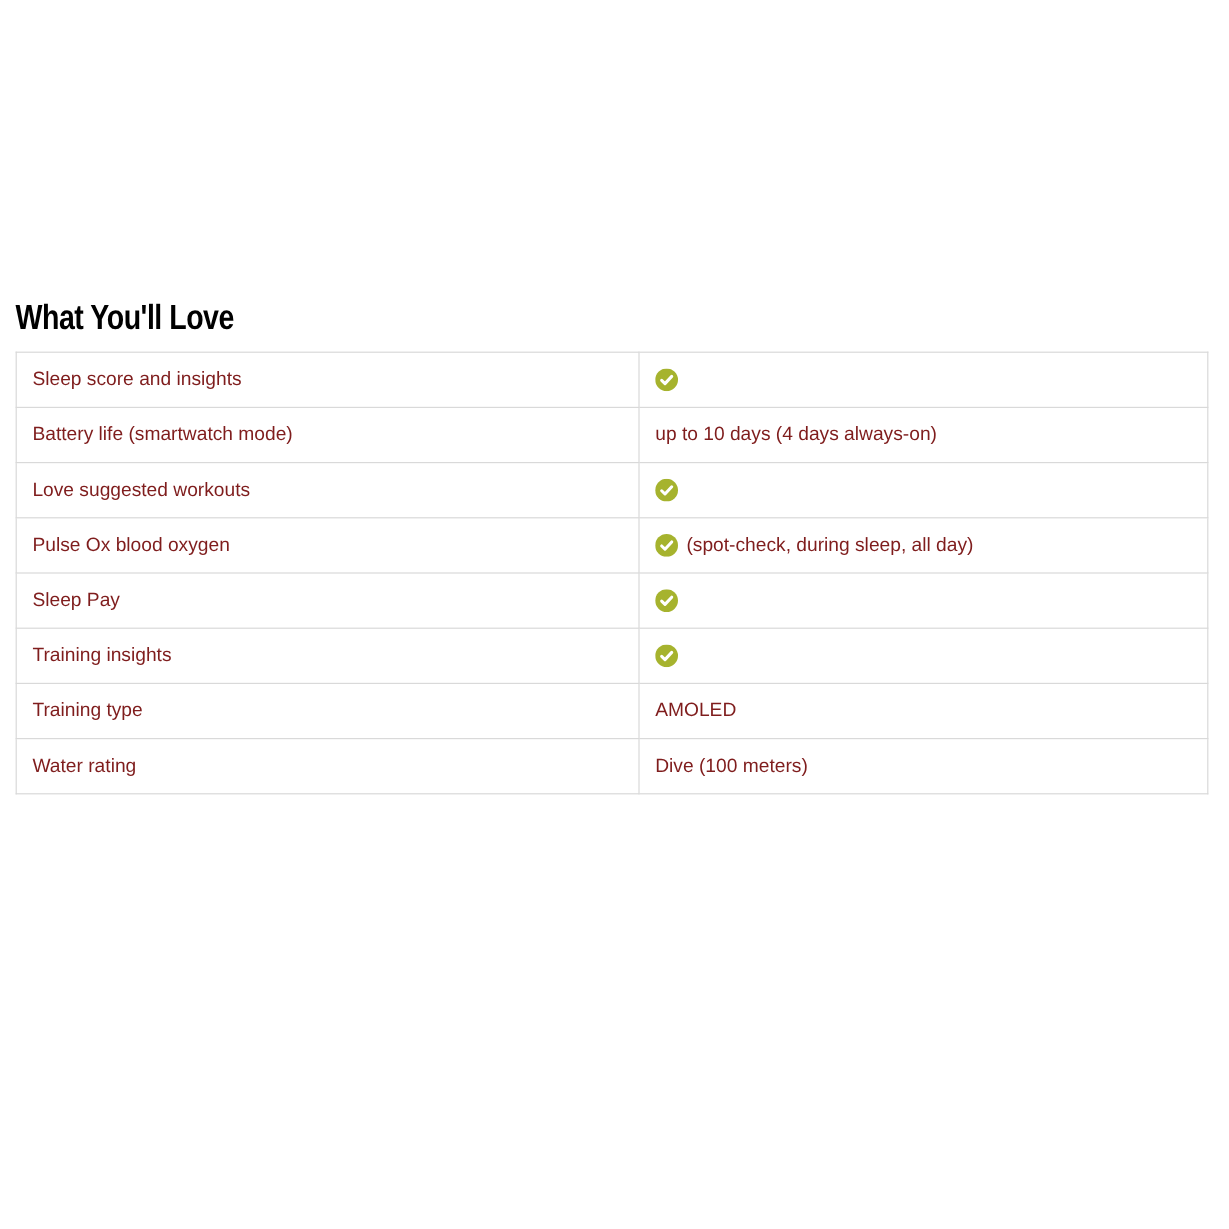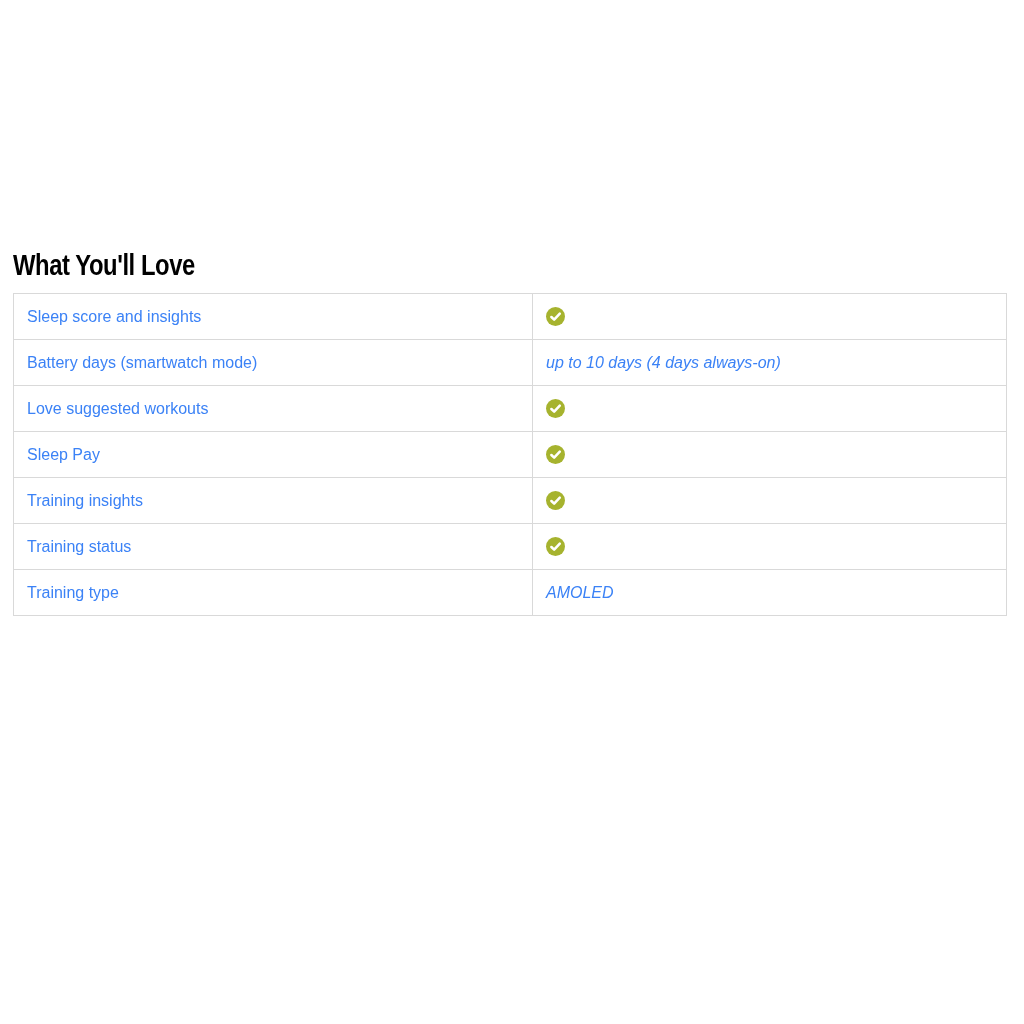--- a/index.html
+++ b/index.html
@@ -34,33 +34,32 @@
     left: 13px;
     top: 293px;
     width: 994px;
     border-collapse: collapse;
     table-layout: fixed;
   }
   table.features td {
     border: 1px solid #d9d9d9;
     height: 45px;
     font-size: 16px;
-    color: #3b82f6;
+    color: #7f1d1d;
     padding: 0 10px 0 13px;
     vertical-align: middle;
     background: #ffffff;
   }
   td.feature-cell {
     width: 495px;
   }
   .value-wrap {
     display: flex;
     align-items: center;
     gap: 7px;
-    font-style: italic;
   }
   .check-icon {
     width: 19px;
     height: 19px;
     flex: 0 0 auto;
     display: inline-block;
   }
 </style>
 </head>
 <body>
@@ -75,35 +74,47 @@
           <td class="value-cell">
             <span class="value-wrap">
               <svg class="check-icon" viewBox="0 0 24 24">
                 <circle cx="12" cy="12" r="12" fill="#a6b32e"></circle>
                 <path d="M6.8 12.6 L10.3 16 L17.4 8.4" fill="none" stroke="#ffffff" stroke-width="3.2" stroke-linecap="round" stroke-linejoin="round"></path>
               </svg>
             </span>
           </td>
         </tr>
         <tr>
-          <td class="feature-cell">Battery days (smartwatch mode)</td>
+          <td class="feature-cell">Battery life (smartwatch mode)</td>
           <td class="value-cell">
             <span class="value-wrap">
               <span>up to 10 days (4 days always-on)</span>
             </span>
           </td>
         </tr>
         <tr>
           <td class="feature-cell">Love suggested workouts</td>
           <td class="value-cell">
             <span class="value-wrap">
               <svg class="check-icon" viewBox="0 0 24 24">
                 <circle cx="12" cy="12" r="12" fill="#a6b32e"></circle>
                 <path d="M6.8 12.6 L10.3 16 L17.4 8.4" fill="none" stroke="#ffffff" stroke-width="3.2" stroke-linecap="round" stroke-linejoin="round"></path>
               </svg>
+            </span>
+          </td>
+        </tr>
+        <tr>
+          <td class="feature-cell">Pulse Ox blood oxygen</td>
+          <td class="value-cell">
+            <span class="value-wrap">
+              <svg class="check-icon" viewBox="0 0 24 24">
+                <circle cx="12" cy="12" r="12" fill="#a6b32e"></circle>
+                <path d="M6.8 12.6 L10.3 16 L17.4 8.4" fill="none" stroke="#ffffff" stroke-width="3.2" stroke-linecap="round" stroke-linejoin="round"></path>
+              </svg>
+              <span>(spot-check, during sleep, all day)</span>
             </span>
           </td>
         </tr>
         <tr>
           <td class="feature-cell">Sleep Pay</td>
           <td class="value-cell">
             <span class="value-wrap">
               <svg class="check-icon" viewBox="0 0 24 24">
                 <circle cx="12" cy="12" r="12" fill="#a6b32e"></circle>
                 <path d="M6.8 12.6 L10.3 16 L17.4 8.4" fill="none" stroke="#ffffff" stroke-width="3.2" stroke-linecap="round" stroke-linejoin="round"></path>
@@ -116,33 +127,30 @@
           <td class="value-cell">
             <span class="value-wrap">
               <svg class="check-icon" viewBox="0 0 24 24">
                 <circle cx="12" cy="12" r="12" fill="#a6b32e"></circle>
                 <path d="M6.8 12.6 L10.3 16 L17.4 8.4" fill="none" stroke="#ffffff" stroke-width="3.2" stroke-linecap="round" stroke-linejoin="round"></path>
               </svg>
             </span>
           </td>
         </tr>
         <tr>
-          <td class="feature-cell">Training status</td>
+          <td class="feature-cell">Training type</td>
           <td class="value-cell">
             <span class="value-wrap">
-              <svg class="check-icon" viewBox="0 0 24 24">
-                <circle cx="12" cy="12" r="12" fill="#a6b32e"></circle>
-                <path d="M6.8 12.6 L10.3 16 L17.4 8.4" fill="none" stroke="#ffffff" stroke-width="3.2" stroke-linecap="round" stroke-linejoin="round"></path>
-              </svg>
+              <span>AMOLED</span>
             </span>
           </td>
         </tr>
         <tr>
-          <td class="feature-cell">Training type</td>
+          <td class="feature-cell">Water rating</td>
           <td class="value-cell">
             <span class="value-wrap">
-              <span>AMOLED</span>
+              <span>Dive (100 meters)</span>
             </span>
           </td>
         </tr>
       </tbody>
   </table>
 </div>
 
 </body></html>

